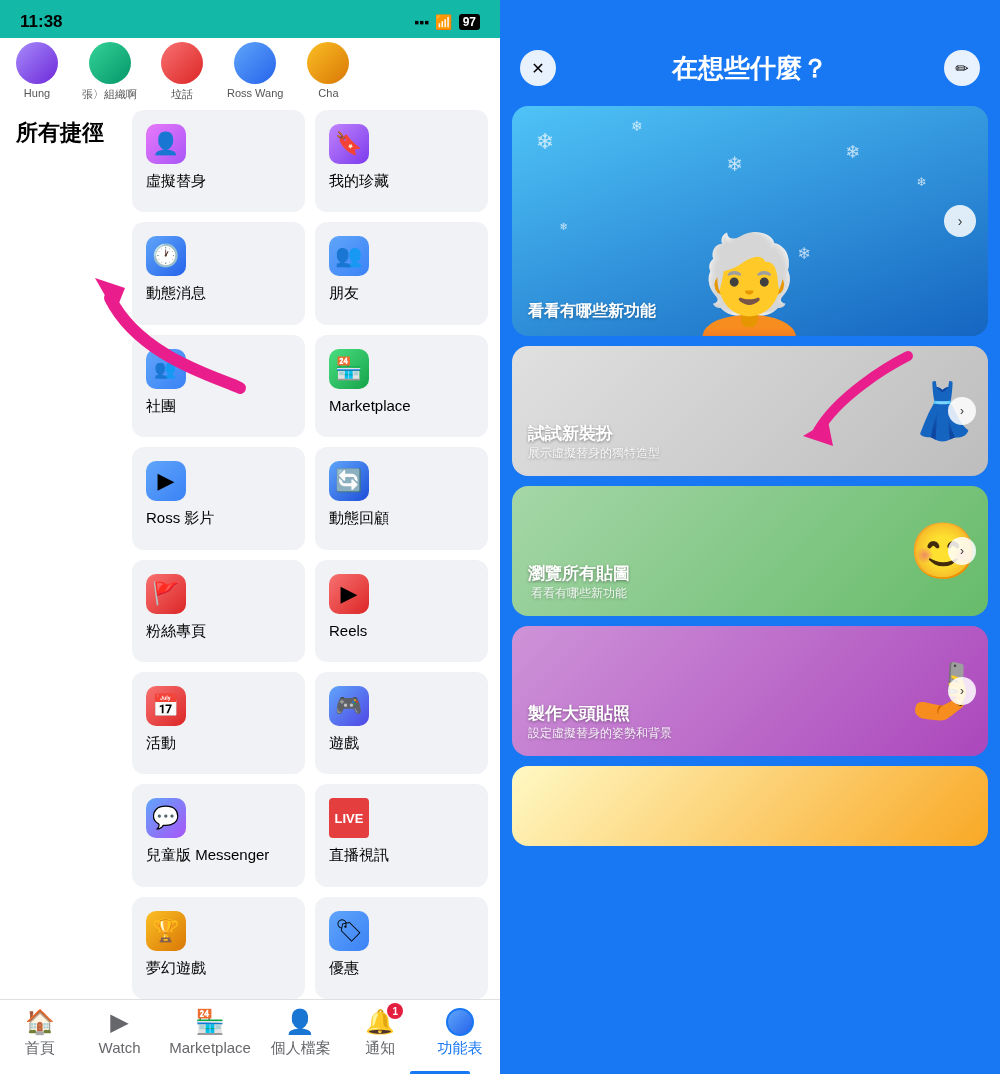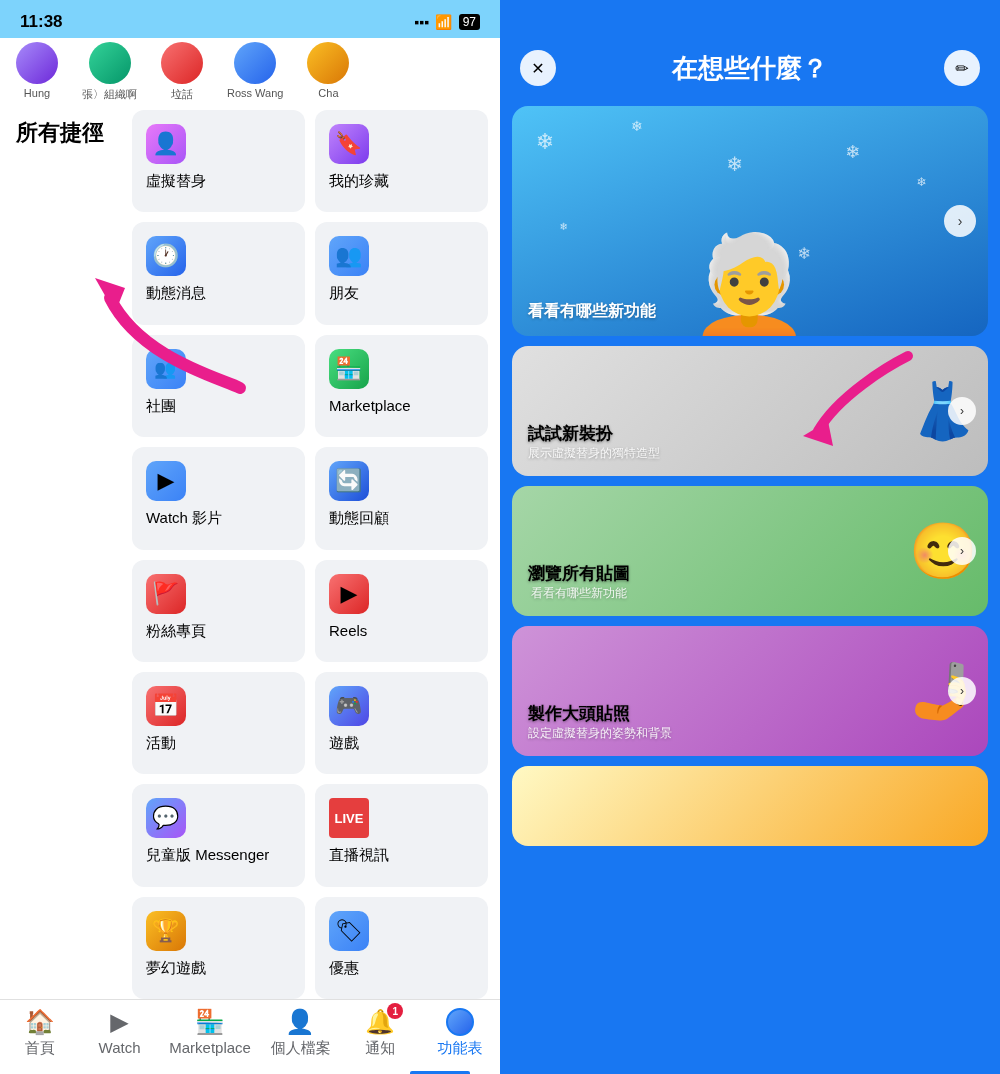--- a/index.html
+++ b/index.html
@@ -20,41 +20,41 @@
       display: flex;
       flex-direction: column;
       overflow: hidden;
     }
 
     .status-bar {
       display: flex;
       justify-content: space-between;
       align-items: center;
       padding: 12px 20px 6px;
-      background: #7dd3fc;
+      background: #14b8a6;
     }
     .status-time {
       font-size: 17px;
       font-weight: 600;
       color: #000;
     }
     .status-icons {
       display: flex;
       align-items: center;
       gap: 6px;
       font-size: 14px;
       color: #000;
     }
     .battery-badge {
       background: #000;
       color: #fff;
       border-radius: 3px;
       padding: 1px 4px;
       font-size: 12px;
-      font-weight: 400;
+      font-weight: 700;
     }
 
     .contact-row {
       display: flex;
       gap: 24px;
       padding: 4px 16px 8px;
       overflow: hidden;
     }
     .contact-item {
       display: flex;
@@ -330,21 +330,21 @@
     .card-bg.photos { background: linear-gradient(135deg, #ce93d8 0%, #ab47bc 100%); }
 
     .card-text {
       position: absolute;
       bottom: 14px;
       left: 16px;
     }
     .card-title {
       font-size: 17px;
       font-weight: 700;
-      color: #000000;
+      color: #ffffff;
       text-shadow: 0 1px 3px rgba(0,0,0,0.4);
     }
     .card-subtitle {
       font-size: 12px;
       color: rgba(255,255,255,0.9);
       text-shadow: 0 1px 3px rgba(0,0,0,0.3);
       text-align: center;
     }
     .card-arrow {
       position: absolute;
@@ -431,21 +431,21 @@
         <div class="shortcut-icon icon-groups" style="font-size:18px;">👥</div>
         <span class="shortcut-label">社團</span>
       </div>
       <div class="shortcut-card">
         <div class="shortcut-icon icon-marketplace">🏪</div>
         <span class="shortcut-label">Marketplace</span>
       </div>
 
       <div class="shortcut-card">
         <div class="shortcut-icon icon-watch">▶</div>
-        <span class="shortcut-label">Watch 影片</span>
+        <span class="shortcut-label">Ross 影片</span>
       </div>
       <div class="shortcut-card">
         <div class="shortcut-icon icon-memories">🔄</div>
         <span class="shortcut-label">動態回顧</span>
       </div>
 
       <div class="shortcut-card">
         <div class="shortcut-icon icon-pages">🚩</div>
         <span class="shortcut-label">粉絲專頁</span>
       </div>

